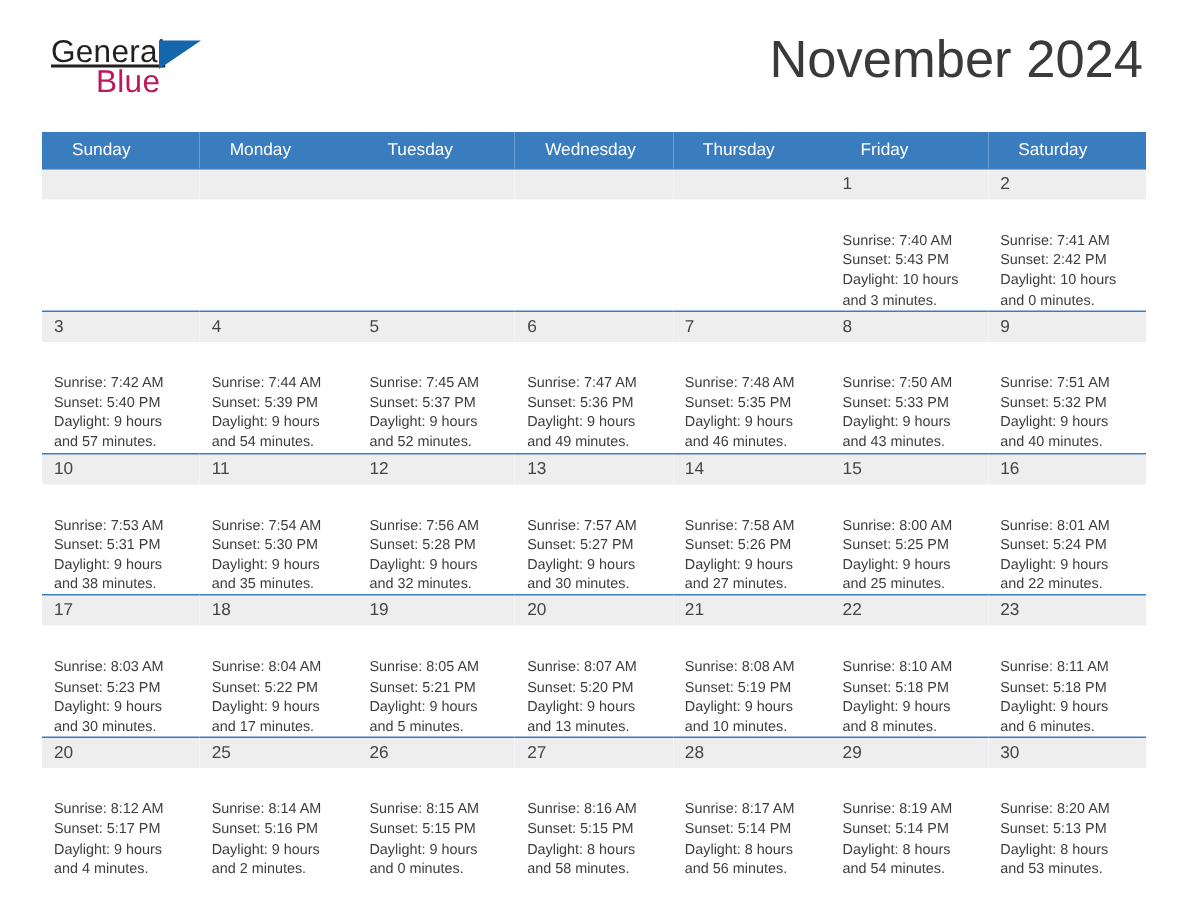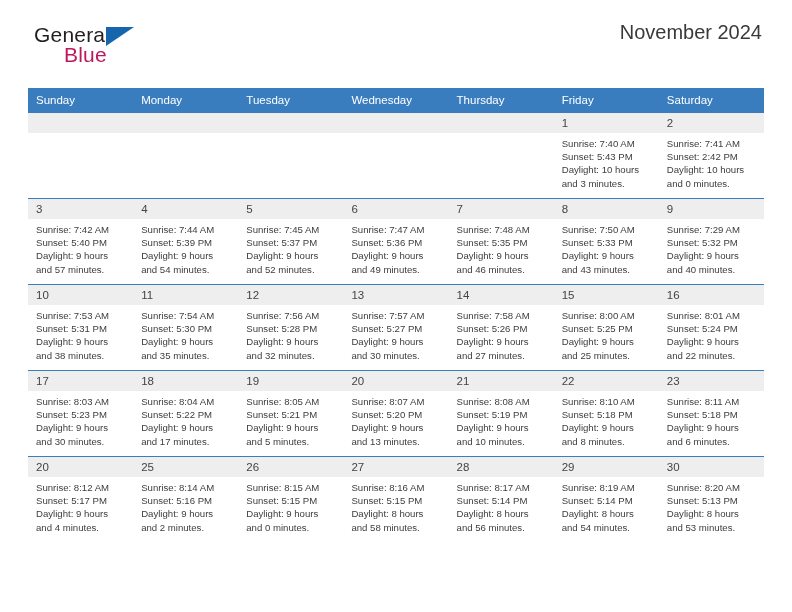--- a/index.html
+++ b/index.html
@@ -38,20 +38,21 @@
     line-height: 1;
     user-select: none;
   }
   .logo-general {
     position: absolute;
     left: 6px;
     top: 2px;
     font-size: 21px;
     letter-spacing: .2px;
     color: #231f20;
+    text-decoration: underline;
   }
   .logo-blue {
     position: absolute;
     left: 36px;
     top: 22px;
     font-size: 21px;
     letter-spacing: .2px;
     color: #be185d;
   }
   .logo-tri {
@@ -62,21 +63,21 @@
     height: 0;
     border-left: 28px solid #1566ad;
     border-bottom: 19px solid transparent;
   }
 
   .titles {
     text-align: right;
     padding-right: 2px;
   }
   .cal-title {
-    font-size: 20px;
+    font-size: 35px;
     font-weight: normal;
     color: #3a3a3a;
     line-height: 1.05;
     white-space: nowrap;
   }
   .cal-sub {
     margin-top: 9px;
     font-size: 14.5px;
     color: #3a3a3a;
     white-space: nowrap;
@@ -88,21 +89,21 @@
     border-collapse: collapse;
     table-layout: fixed;
     margin-top: 12px;
   }
   .calendar th {
     background: #3a7dbf;
     color: #ffffff;
     font-size: 11.5px;
     font-weight: normal;
     text-align: left;
-    padding: 6px 0 6px 8px;
+    padding: 6px 0 6px 20px;
     border: none;
   }
   .calendar td {
     width: 105.14px;
     height: 85px;
     vertical-align: top;
     padding: 0;
     border: none;
     border-top: 1px solid #3a7dbf;
     background: #ffffff;
@@ -115,20 +116,21 @@
     padding: 3px 0 3px 8px;
     height: 14px;
     line-height: 14px;
   }
   td.empty .daynum { color: transparent; }
   .info {
     padding: 4px 6px 0 8px;
     font-size: 9.6px;
     line-height: 13.2px;
     color: #3d3d3d;
+    margin-top: 17px;
   }
   .info div { white-space: nowrap; }
 </style>
 </head>
 <body>
 
 <div class="page">
 
   <div class="topbar">
     <div class="logo">
@@ -240,21 +242,21 @@
             <div class="info">
               <div>Sunrise: 7:50 AM</div>
               <div>Sunset: 5:33 PM</div>
               <div>Daylight: 9 hours</div>
               <div>and 43 minutes.</div>
             </div>
           </td>
           <td class="">
             <span class="daynum">9</span>
             <div class="info">
-              <div>Sunrise: 7:29 AM</div>
+              <div>Sunrise: 7:51 AM</div>
               <div>Sunset: 5:32 PM</div>
               <div>Daylight: 9 hours</div>
               <div>and 40 minutes.</div>
             </div>
           </td>
         </tr>
         <tr>
           <td class="">
             <span class="daynum">10</span>
             <div class="info">

